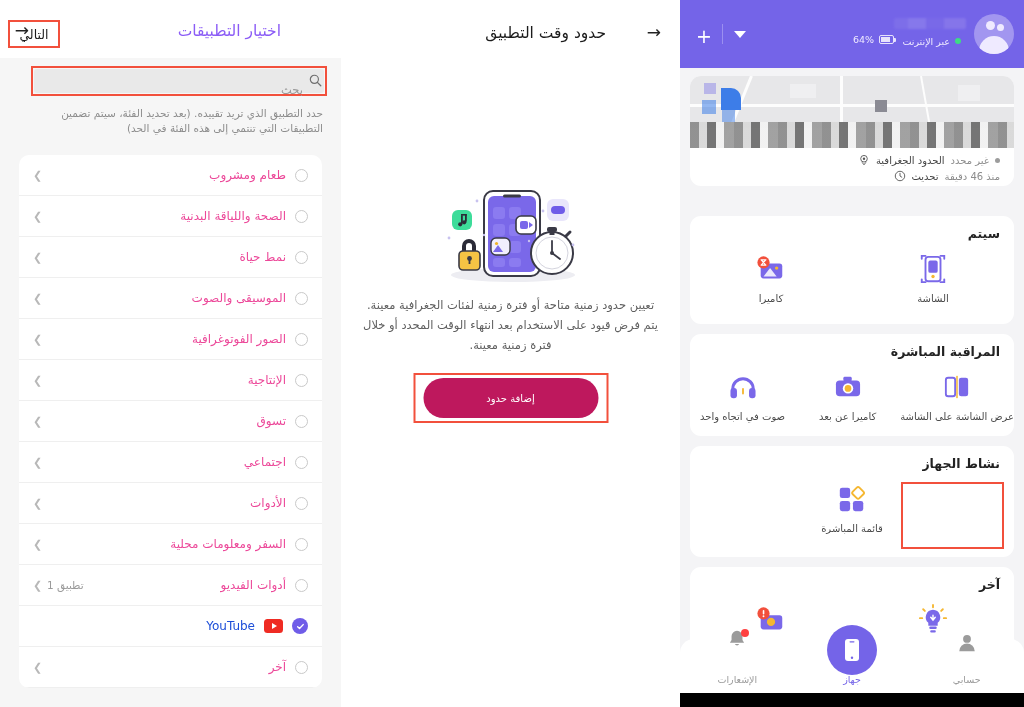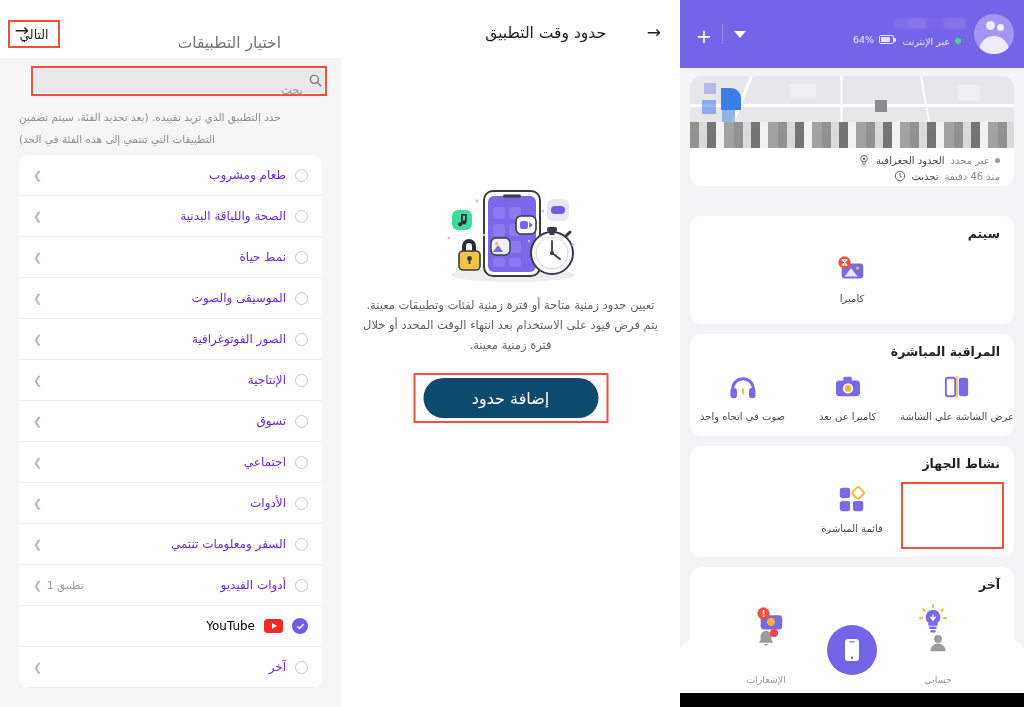--- a/index.html
+++ b/index.html
@@ -13,53 +13,53 @@
   
   .panel-apps{
     position:absolute; left:0; top:0; width:341px; height:707px;
     background:#f6f6f6;
   }
   .p1-header{
     position:relative; height:58px; background:#ffffff;
     display:flex; align-items:center; flex-direction:row-reverse;
   }
   .p1-title{
-    position:absolute; right:60px; top:34px;
-    font-size:15.5px; color:#737373; direction:rtl;
+    position:absolute; right:60px; top:22px;
+    font-size:15.5px; color:#8b5cf6; direction:rtl;
   }
   .p1-back{
     position:absolute; right:312px; top:22px;
     font-size:17px; color:#222; line-height:1;
   }
   .p1-next{ font-size:12.5px; color:#1b1b1b; direction:rtl; white-space:nowrap;}
   .p1-search-icon{ margin-right:0; margin-left:0; position:absolute; right:60px; top:5px;}
 
   .p1-hint{
     position:absolute; right:18px; top:106px; width:304px;
-    font-size:10.5px; line-height:22px; color:#8d8d8d;
-    direction:rtl; text-align:left;
+    font-size:10.5px; line-height:15px; color:#8d8d8d;
+    direction:rtl; text-align:right;
   }
 
   .p1-list{
     position:absolute; left:19px; top:155px; width:303px;
     background:#ffffff; border-radius:10px;
     overflow:hidden;
   }
   .p1-row{
     position:relative; height:41px;
     display:flex; flex-direction:row-reverse; align-items:center;
     padding:0 14px; border-bottom:1px solid #efefef;
   }
   .p1-row:last-child{ border-bottom:1px solid #efefef; }
   .radio{
     width:13px; height:13px; border:1.4px solid #c9c9c9;
     border-radius:50%; flex:0 0 auto;
   }
   .p1-label{
-    font-size:12px; color:#6d28d9; direction:rtl;
+    font-size:12px; color:#ec4899; direction:rtl;
     margin-right:9px; white-space:nowrap;
   }
   .p1-chev{
     position:absolute; left:14px; top:50%; transform:translateY(-50%);
     font-size:11px; color:#b8b8b8;
   }
   .p1-count{
     position:absolute; left:28px; top:50%; transform:translateY(-50%);
     font-size:10.5px; color:#9b9b9b; direction:rtl; white-space:nowrap;
   }
@@ -76,21 +76,21 @@
   .yt-badge{
     width:19px;height:14px;border-radius:3.5px;background:#ef2b23;
     display:flex;align-items:center;justify-content:center;
     margin-right:9px;flex:0 0 auto;
   }
   .yt-badge i{
     width:0;height:0;border-left:5px solid #fff;
     border-top:3.2px solid transparent;border-bottom:3.2px solid transparent;
     display:block; margin-left:1px;
   }
-  .yt-label{ font-size:12px;color:#000000;margin-right:9px; }
+  .yt-label{ font-size:12px;color:#1d4ed8;margin-right:9px; }
 
   
   .panel-limits{
     position:absolute; left:341px; top:0; width:339px; height:707px;
     background:#ffffff;
   }
   .p2-title{
     position:absolute; right:74px; top:24px;
     font-size:15.5px; color:#1b1b1b; direction:rtl;
   }
@@ -100,22 +100,22 @@
     position:absolute; left:18px; right:18px; top:295px;
     font-size:11.5px; line-height:20px; color:#5f5f5f;
     direction:rtl; text-align:center;
   }
   .p2-btn-wrap{
     position:absolute; left:50%; top:373px; transform:translateX(-50%);
     width:195px; height:50px; border:2px solid #f2503c;
     display:flex;align-items:center;justify-content:center;
   }
   .p2-btn{
-    width:175px;height:40px;border-radius:22px;background:#0c4a6e;
-    border:none;color:#fff;font-size:16px;direction:rtl;
+    width:175px;height:40px;border-radius:22px;background:#be185d;
+    border:none;color:#fff;font-size:10px;direction:rtl;
     font-family:inherit; cursor:pointer;
     display:flex;align-items:center;justify-content:center;
   }
 
   
   .panel-device{
     position:absolute; left:680px; top:0; width:344px; height:707px;
     background:#f4f4f6; overflow:hidden;
   }
   .p3-topbar{
@@ -289,21 +289,21 @@
       </div>
 
       <div class="p1-row">
         <span class="radio"></span>
         <span class="p1-label">الأدوات</span>
         <span class="p1-chev">❮</span>
       </div>
 
       <div class="p1-row">
         <span class="radio"></span>
-        <span class="p1-label">السفر ومعلومات تنتمي</span>
+        <span class="p1-label">السفر ومعلومات محلية</span>
         <span class="p1-chev">❮</span>
       </div>
 
       <div class="p1-row">
         <span class="radio"></span>
         <span class="p1-label">أدوات الفيديو</span>
         <span class="p1-count">تطبيق 1</span>
         <span class="p1-chev">❮</span>
       </div>
 
@@ -388,21 +388,21 @@
           <circle cx="28" cy="55" r="1.4"></circle>
             <circle cx="56" cy="18" r="1.4"></circle>
           <circle cx="122" cy="28" r="1.4"></circle>
             <circle cx="152" cy="62" r="1.4"></circle>
           <circle cx="108" cy="58" r="1.2"></circle>
             <circle cx="63" cy="52" r="1.2"></circle>
         </g>
       </svg>
     </div>
 
-    <div class="p2-desc">تعيين حدود زمنية متاحة أو فترة زمنية لفئات وتطبيقات معينة. يتم فرض قيود على الاستخدام بعد انتهاء الوقت المحدد أو خلال فترة زمنية معينة.</div>
+    <div class="p2-desc">تعيين حدود زمنية متاحة أو فترة زمنية لفئات الجغرافية معينة. يتم فرض قيود على الاستخدام بعد انتهاء الوقت المحدد أو خلال فترة زمنية معينة.</div>
 
     <div class="p2-btn-wrap">
       <button class="p2-btn">إضافة حدود</button>
     </div>
   </div>
 
   <div class="panel-device">
 
     <div class="p3-topbar">
       <div class="p3-plus">+</div>
@@ -458,20 +458,31 @@
         <span>تحديث</span>
         <span style="color:#8c8c8c">منذ 46 دقيقة</span>
       </div>
     </div>
 
     <div class="card" style="top:216px;height:108px;">
       <div class="card-title">سيتم</div>
       <div class="tiles">
         <div class="tile">
           <div class="tile-ico">
+            <svg width="30" height="32" viewBox="0 0 32 34">
+              <rect x="8" y="4" width="16" height="26" rx="3" fill="none" stroke="#7a68e9" stroke-width="2"></rect>
+              <rect x="11" y="8" width="10" height="13" rx="2" fill="#7a68e9"></rect>
+              <circle cx="16" cy="25" r="1.8" fill="#f5b731"></circle>
+              <path d="M4 6 v-3 h4 M28 6 v-3 h-4 M4 28 v3 h4 M28 28 v3 h-4" fill="none" stroke="#7a68e9" stroke-width="2" stroke-linecap="round"></path>
+            </svg>
+          </div>
+          <div class="tile-label">الشاشة</div>
+        </div>
+        <div class="tile">
+          <div class="tile-ico">
             <svg width="32" height="30" viewBox="0 0 34 32">
               <rect x="6" y="10" width="23" height="16" rx="3" fill="#7a68e9"></rect>
               <circle cx="23" cy="15" r="1.8" fill="#f5b731"></circle>
               <polygon points="9,24 16,15 23,24" fill="#ffffff" opacity=".85"></polygon>
               <circle cx="9" cy="9" r="6.5" fill="#f2503c"></circle>
               <path d="M6.4 6.2 h5.2 M6.4 11.8 h5.2 M6.6 6.2 l4.8 5.6 M11.4 6.2 l-4.8 5.6" stroke="#fff" stroke-width="1.3" stroke-linecap="round"></path>
             </svg>
           </div>
           <div class="tile-label">كاميرا</div>
         </div>
@@ -574,20 +585,24 @@
 
     <div class="p3-nav">
       <div class="nav-item">
         <svg width="20" height="20" viewBox="0 0 22 22">
           <circle cx="11" cy="6.5" r="4.3" fill="#9b9b9b"></circle>
           <path d="M2.5 20 a8.5 8.5 0 0 1 17 0z" fill="#9b9b9b"></path>
         </svg>
         <div class="nav-label">حسابي</div>
       </div>
       <div class="nav-item">
+        <div style="height:20px"></div>
+        <div class="nav-label active">جهاز</div>
+      </div>
+      <div class="nav-item">
         <div style="position:relative;">
           <svg width="20" height="20" viewBox="0 0 22 22">
             <path d="M11 2 a6 6 0 0 1 6 6 v4 l1.8 3 H3.2 L5 12 V8 a6 6 0 0 1 6 -6z" fill="#9b9b9b"></path>
             <path d="M8.6 16.6 a2.6 2.6 0 0 0 4.8 0z" fill="#9b9b9b"></path>
           </svg>
           <span class="red-badge" style="right:-2px;top:0;"></span>
         </div>
         <div class="nav-label">الإشعارات</div>
       </div>
       <div class="fab">

